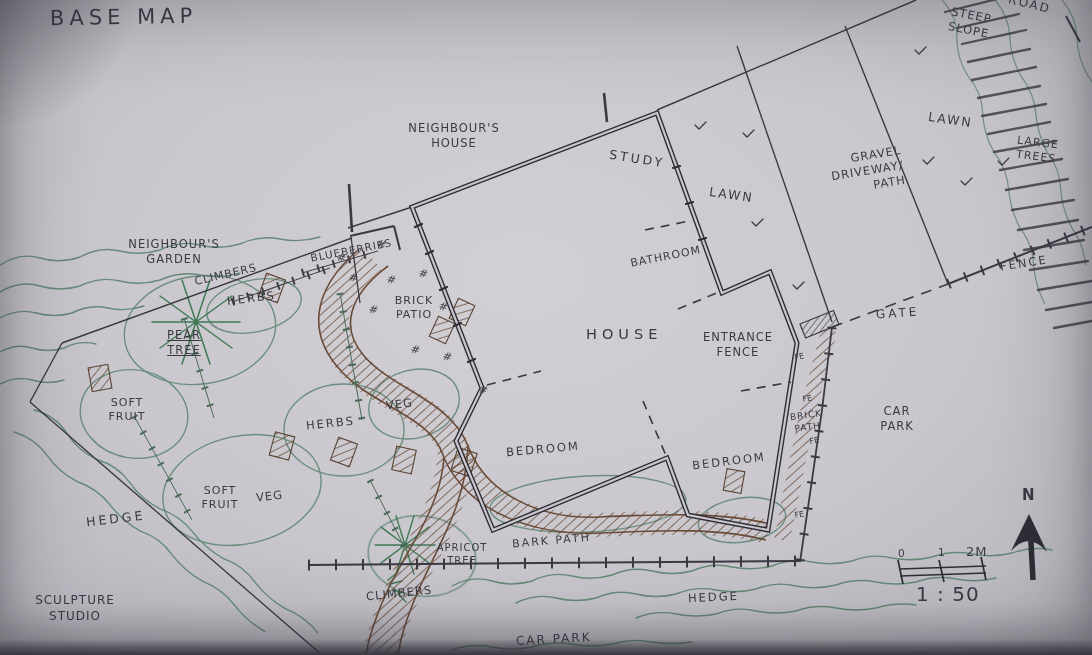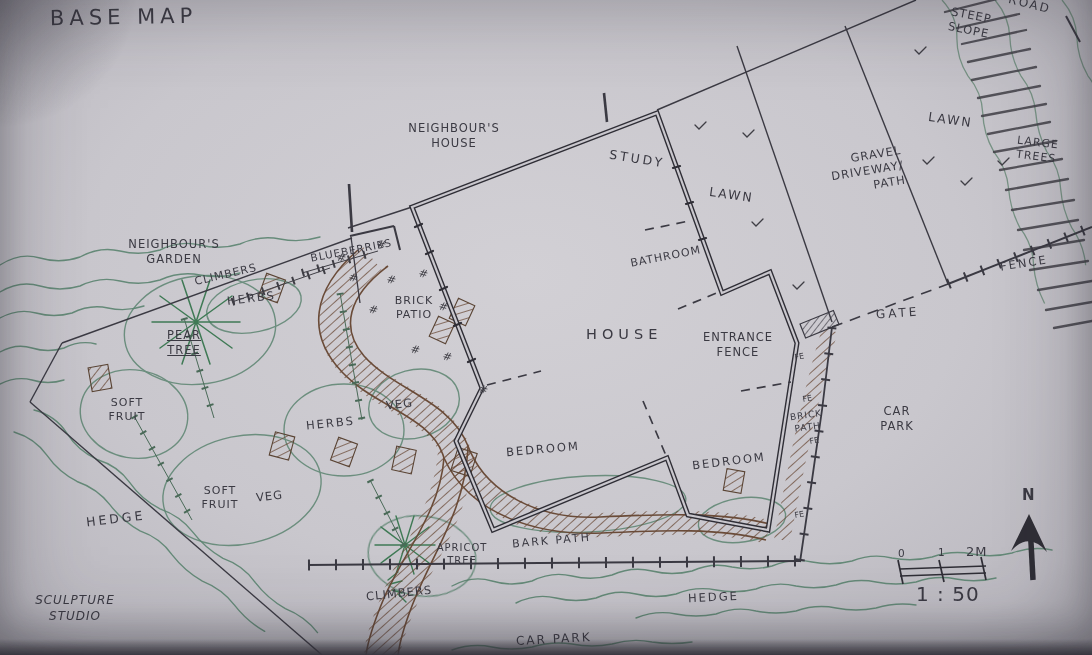--- a/index.html
+++ b/index.html
@@ -262,21 +262,21 @@
 PARK</div>
 <div class="lbl c" style="left:194px;top:484px;width:52px;font-size:11px;">SOFT
 FRUIT</div>
 <div class="lbl" style="left:256px;top:489px;transform:rotate(-6deg);">VEG</div>
 <div class="lbl" style="left:86px;top:511px;font-size:12.5px;letter-spacing:3px;transform:rotate(-7deg);">HEDGE</div>
 <div class="lbl c" style="left:404px;top:541px;width:58px;font-size:10px;margin-left:29px;">APRICOT
 TREE</div>
 <div class="lbl" style="left:512px;top:534px;font-size:11px;letter-spacing:2px;transform:rotate(-5deg);">BARK PATH</div>
 <div class="lbl" style="left:366px;top:586px;letter-spacing:1px;transform:rotate(-6deg);">CLIMBERS</div>
 <div class="lbl" style="left:688px;top:590px;letter-spacing:2px;transform:rotate(-3deg);">HEDGE</div>
-<div class="lbl c" style="left:28px;top:593px;width:94px;font-size:12px;font-style:italic;">SCULPTURE
+<div class="lbl c" style="left:28px;top:593px;width:94px;font-size:12px;">SCULPTURE
 STUDIO</div>
 <div class="lbl" style="left:516px;top:632px;font-size:12px;letter-spacing:2px;transform:rotate(-3deg);">CAR PARK</div>
 
 <div class="lbl" style="left:1022px;top:486px;font-size:15px;font-weight:bold;">N</div>
 <div class="lbl" style="left:898px;top:547px;font-size:10.5px;">0</div>
 <div class="lbl" style="left:938px;top:546px;font-size:10.5px;">1</div>
 <div class="lbl" style="left:966px;top:544px;font-size:13px;">2M</div>
 <div class="lbl" style="left:916px;top:581px;font-size:20px;letter-spacing:1px;">1 : 50</div>
 
 <div class="corner-shadow"></div>

